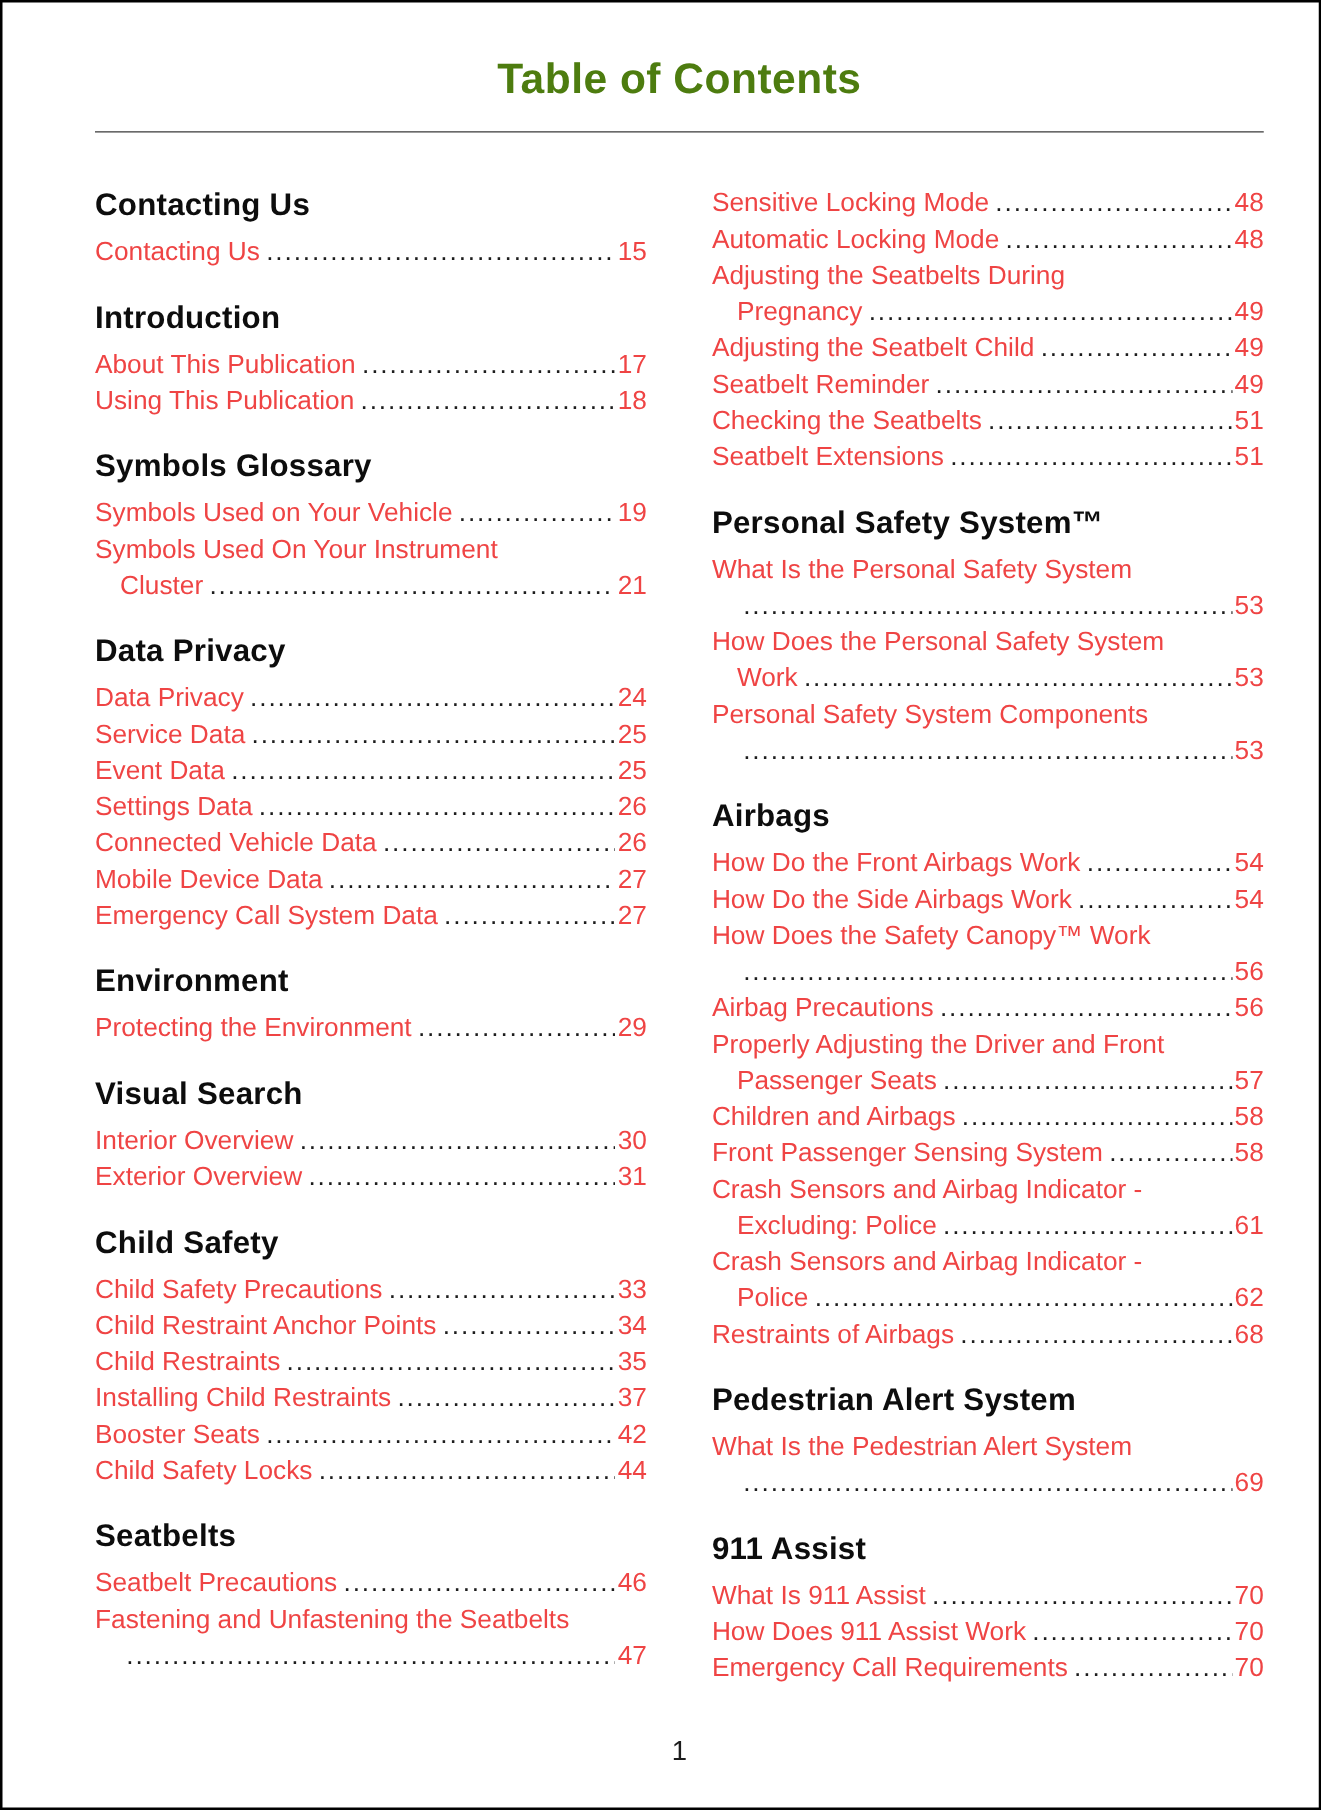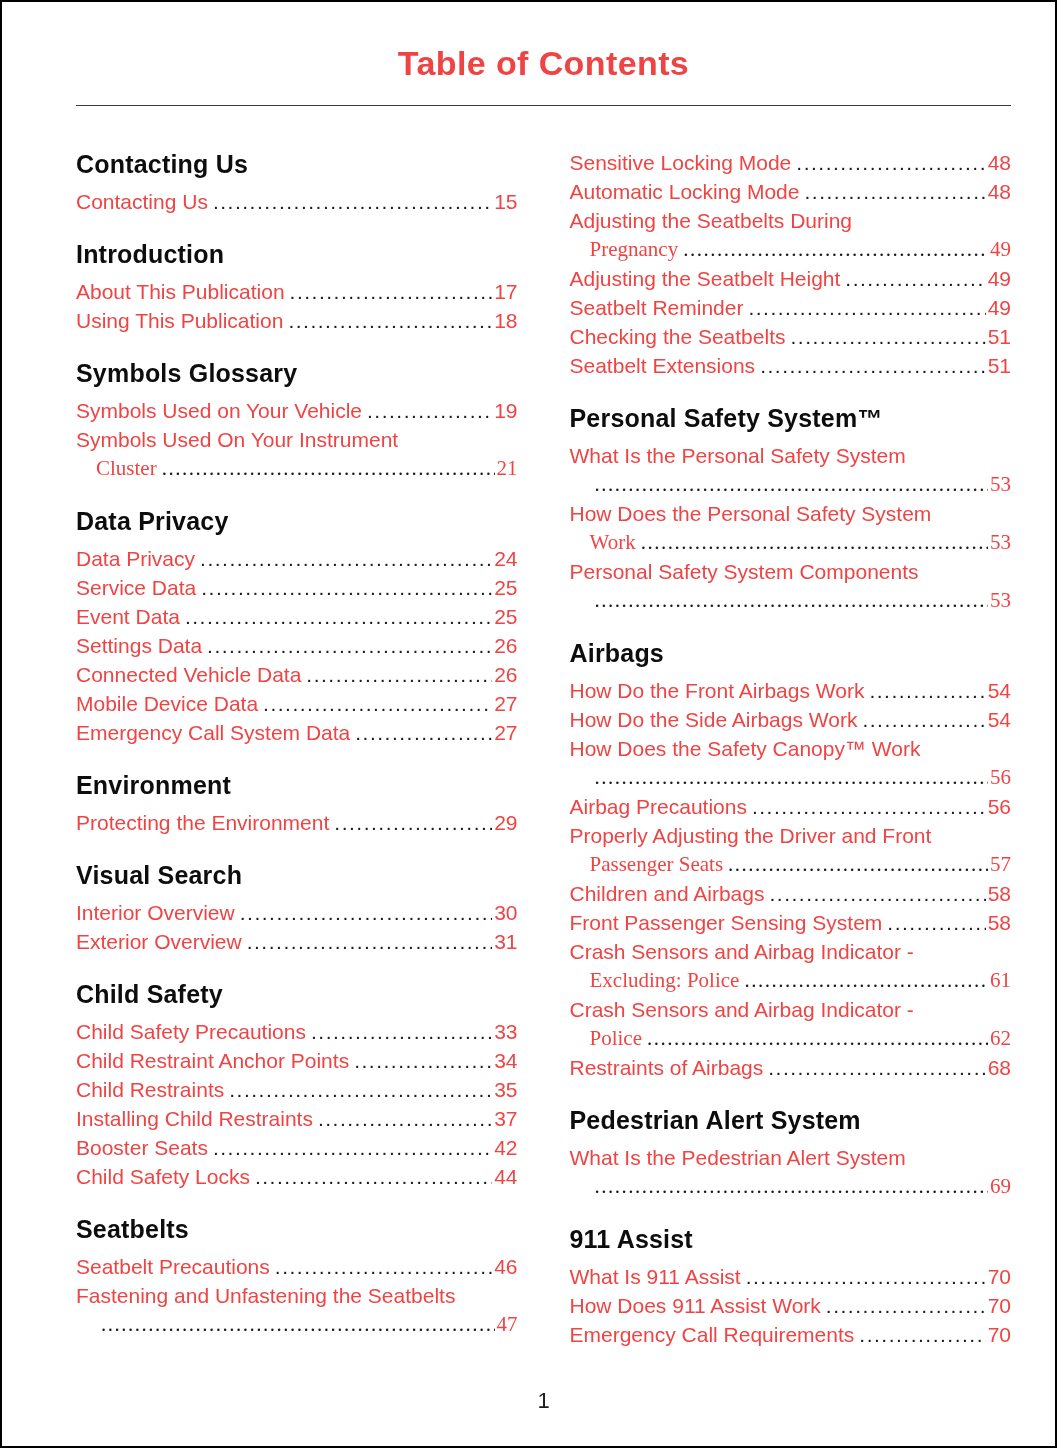--- a/index.html
+++ b/index.html
@@ -19,21 +19,21 @@
     padding: 42px 44px 0 74px;
     overflow: hidden;
     background: #fff;
   }
   .title {
     margin: 0;
     text-align: center;
     font-size: 34px;
     font-weight: bold;
     letter-spacing: 0.4px;
-    color: #ef4444;
+    color: #4d7c0f;
   }
   .title-rule {
     border: none;
     border-top: 1.5px solid #3a3a3a;
     margin: 22px 0 0 0;
   }
   .columns {
     display: flex;
     gap: 52px;
     margin-top: 42px;
@@ -49,21 +49,21 @@
     line-height: 32px;
     font-weight: bold;
     letter-spacing: 0.2px;
     color: #0d0d0d;
   }
 
   .entry { font-size: 21px; line-height: 29px; color: #ef4444; }
   .entry-row { display: flex; }
   .entry-line1 { white-space: nowrap; }
   .entry-label, .entry-label2 { white-space: nowrap; flex: 0 0 auto; }
-  .indent { padding-left: 20px; font-family: Liberation Serif, serif; }
+  .indent { padding-left: 20px; }
 
   .leader {
     flex: 1 1 auto;
     overflow: hidden;
     white-space: nowrap;
     min-width: 14px;
     margin: 0 2px 0 5px;
     color: #1c1c1c;
   }
   .leader::after {
@@ -295,21 +295,21 @@
           <div class="entry">
             <div class="entry-line1">Adjusting the Seatbelts During</div>
             <div class="entry-row indent">
               <span class="entry-label2">Pregnancy</span>
               <span class="leader"></span>
               <span class="pagenum">49</span>
             </div>
           </div>
           <div class="entry">
             <div class="entry-row">
-              <span class="entry-label">Adjusting the Seatbelt Height</span>
+              <span class="entry-label">Adjusting the Seatbelt Child</span>
               <span class="leader"></span>
               <span class="pagenum">49</span>
             </div>
           </div>
           <div class="entry">
             <div class="entry-row">
               <span class="entry-label">Seatbelt Reminder</span>
               <span class="leader"></span>
               <span class="pagenum">49</span>
             </div>

